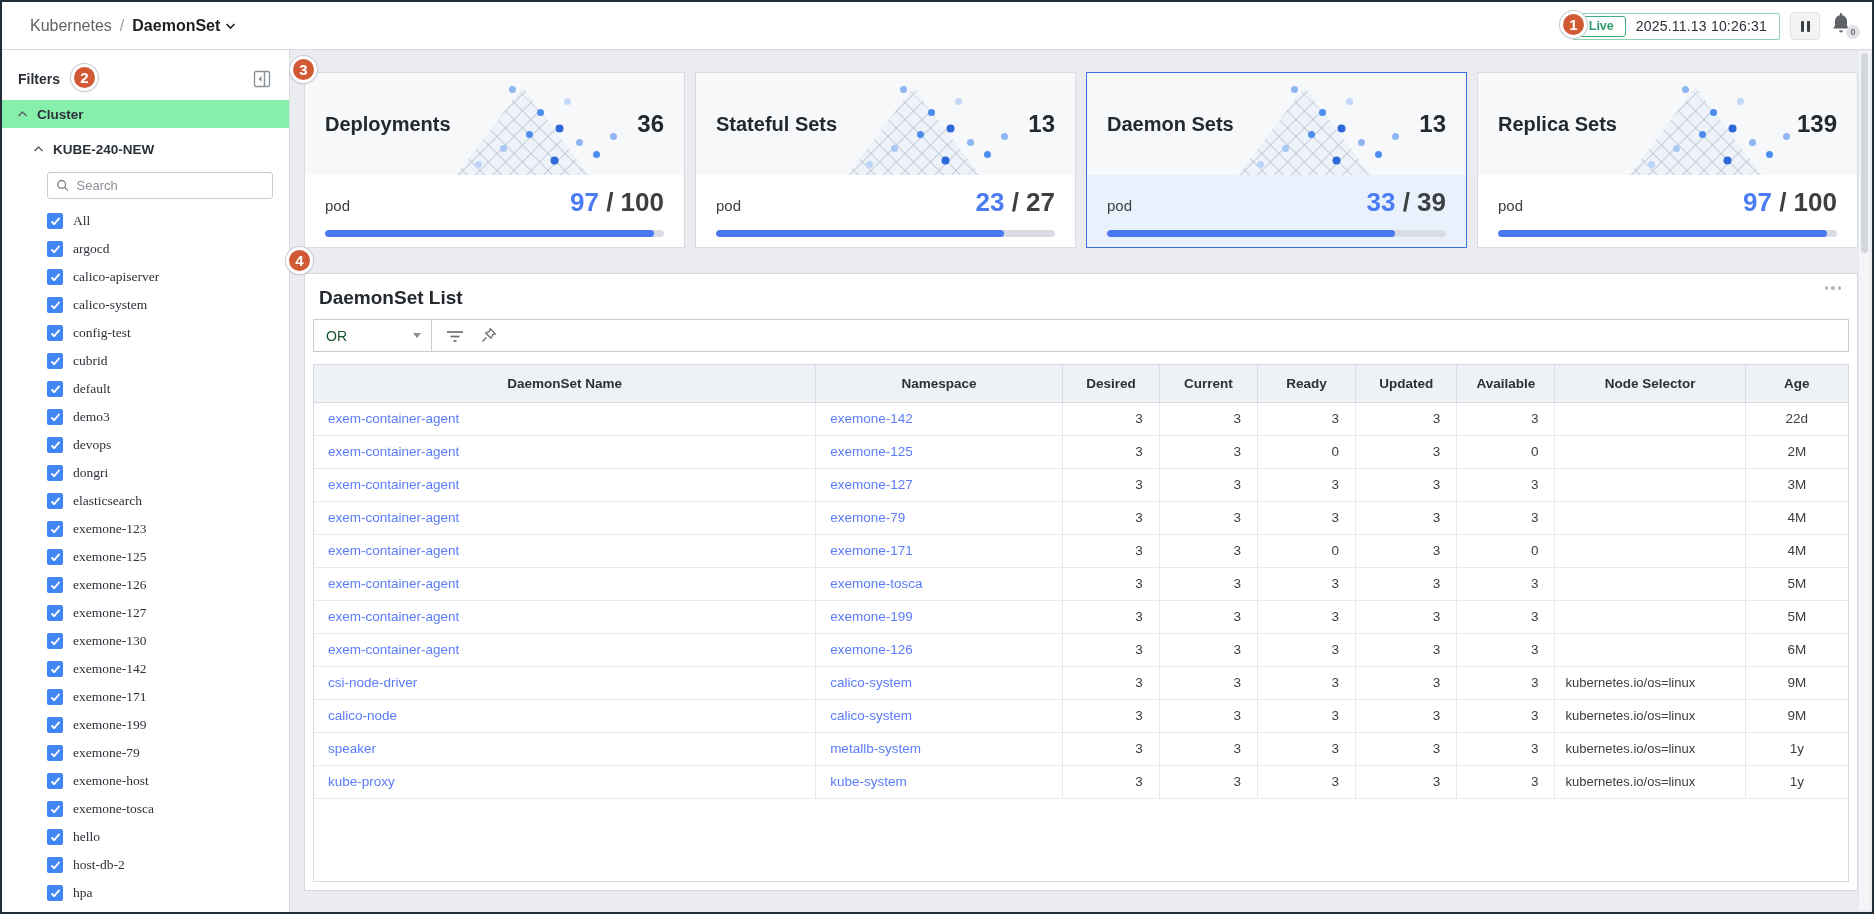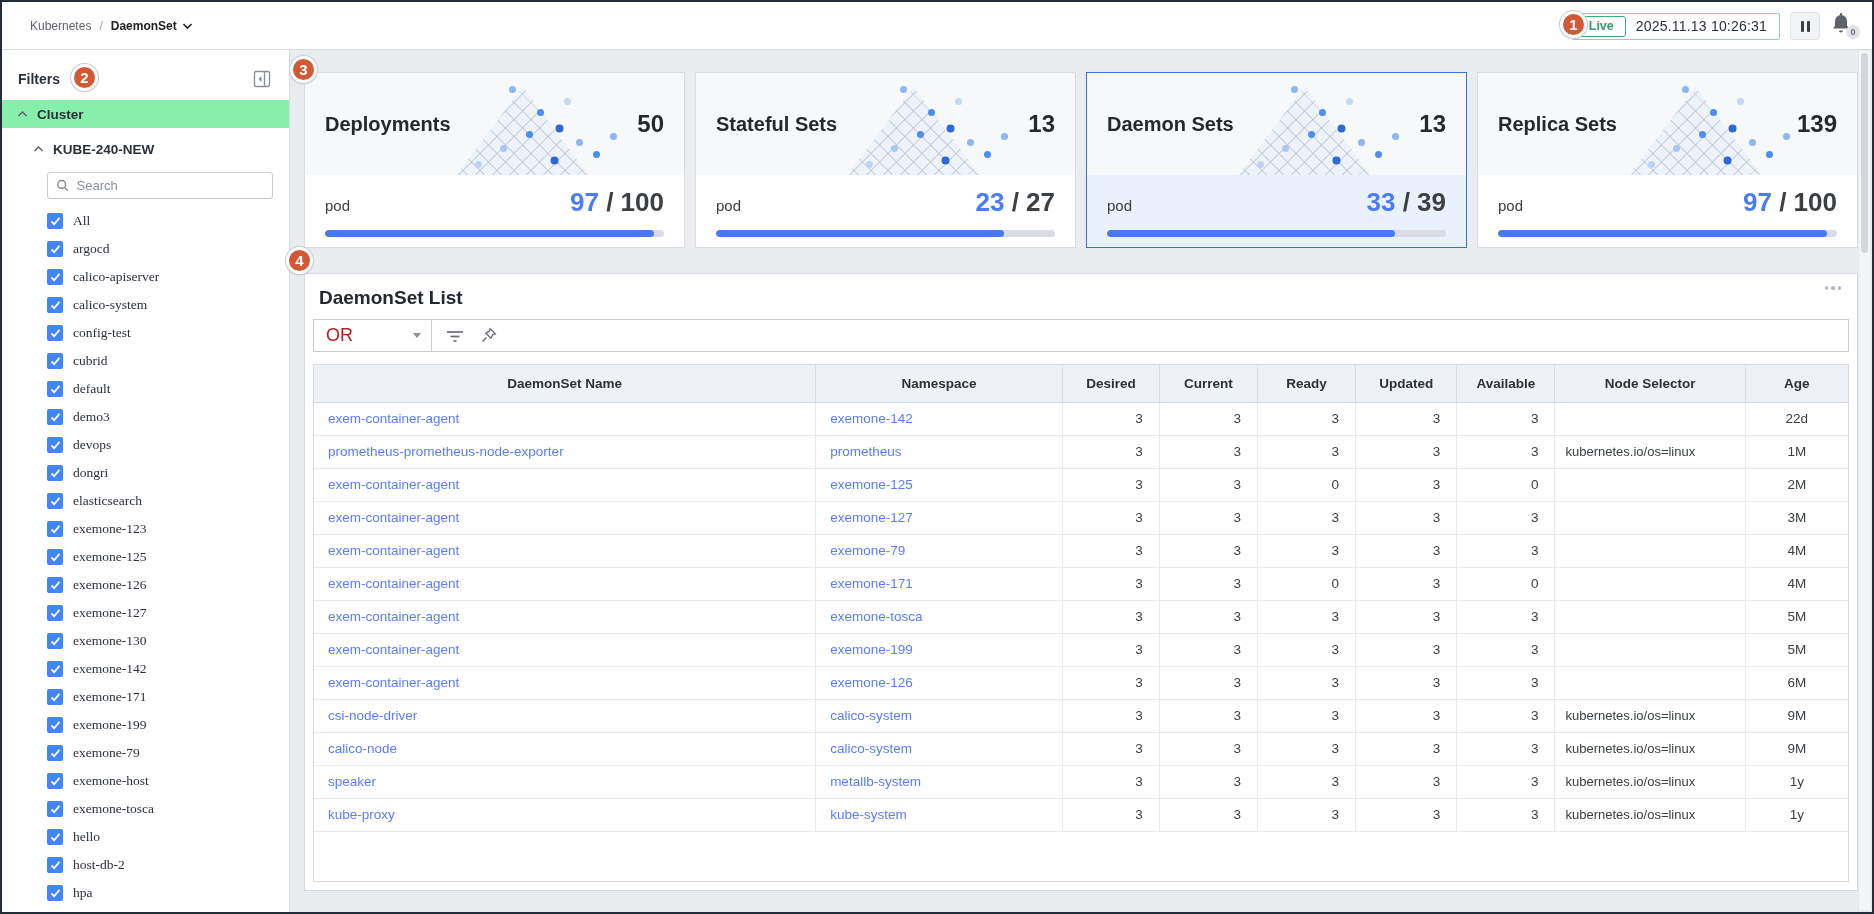--- a/index.html
+++ b/index.html
@@ -6,21 +6,21 @@
   html,body { width:1874px; height:914px; }
   body {
     font-family:"Liberation Sans","DejaVu Sans",sans-serif;
     background:#fff; position:relative; overflow:hidden;
     border:2px solid #222b38;
     color:#2b3139;
   }
   
   .topbar{ height:48px; background:#fff; border-bottom:1px solid #d8dbe0;
     display:flex; align-items:center; padding:0 18px 0 28px; position:relative;}
-  .breadcrumb{ display:flex; align-items:center; gap:8px; font-size:12px;}
+  .breadcrumb{ display:flex; align-items:center; gap:8px; font-size:16px;}
   .bc-root{ color:#5f6368; cursor:pointer;}
   .bc-sep{ color:#9aa0a6;}
   .bc-page{ color:#202124; font-weight:600; display:flex; align-items:center; gap:5px; cursor:pointer;}
   .topbar-right{ position:absolute; right:16px; top:0; height:48px; display:flex; align-items:center; gap:10px;}
   .live-box{ display:flex; align-items:center; gap:10px; border:1px solid #8ed3ae; border-radius:2px;
     padding:3px 12px 3px 4px; height:27px;}
   .live-chip{ border:1px solid #3fae7c; color:#2f9e6e; font-size:12.5px; font-weight:700;
     border-radius:3px; padding:2px 11px; line-height:1.2;}
   .live-time{ font-size:14px; color:#2b3139; letter-spacing:.2px;}
   .pause-btn{ width:30px; height:28px; background:#f1f3f4; border:1px solid #e0e2e6; border-radius:4px;
@@ -91,21 +91,21 @@
   .bar{ margin-top:12px; height:7px; border-radius:4px; background:#d9dce2; overflow:hidden;}
   .bar-fill{ height:100%; border-radius:4px; background:#4a78f0;}
   
   .panel{ margin-top:25px; height:618px; background:#fff; border:1px solid #d6dae0;
     display:flex; flex-direction:column; position:relative;}
   .panel-title{ font-size:19px; font-weight:700; color:#24292f; padding:13px 12px 10px 14px;}
   .more-icon{ position:absolute; right:16px; top:12px; display:flex; gap:3px; cursor:pointer;}
   .more-icon i{ width:3.5px; height:3.5px; border-radius:50%; background:#b4b9c0;}
   .filterbar{ margin:0 8px; height:33px; border:1px solid #c8ccd3; display:flex; align-items:center; background:#fff;}
   .op-select{ width:118px; height:100%; border-right:1px solid #c8ccd3; display:flex; align-items:center;
-    justify-content:space-between; padding:0 10px 0 12px; font-size:18px; color:#b91c1c; cursor:pointer;}
+    justify-content:space-between; padding:0 10px 0 12px; font-size:14px; color:#14532d; cursor:pointer;}
   .op-caret{ width:0; height:0; border-left:4px solid transparent; border-right:4px solid transparent; border-top:5px solid #8a9097;}
   .fb-icons{ display:flex; align-items:center; gap:16px; padding-left:14px;}
   .fb-icons svg{ cursor:pointer;}
   
   .tbl-wrap{ margin:12px 8px 8px 8px; flex:1; border:1px solid #d6dae0; overflow:hidden;}
   table{ width:100%; border-collapse:collapse; table-layout:fixed;}
   thead th{ background:#eef1f5; height:37px; font-size:13.5px; font-weight:700; color:#2b3139;
     border-right:1px solid #d9dde3; border-bottom:1px solid #d6dae0; text-align:center; cursor:pointer;}
   thead th:last-child{ border-right:none;}
   tbody td{ height:33px; font-size:13.5px; color:#3c4043; border-right:1px solid #e7eaee;
@@ -421,21 +421,21 @@
   </div>
 
   <div class="main">
 
     <div class="cards">
       <div class="card">
         <div class="card-top">
             <div class="tri"></div>
             <div class="dots"></div>
           <span class="card-title">Deployments</span>
-          <span class="card-count">50</span>
+          <span class="card-count">36</span>
         </div>
         <div class="card-bottom">
           <div class="pod-row">
             <span class="pod-label">pod</span>
             <span class="pod-vals"><span class="pod-cur">97</span><span> / 100</span></span>
           </div>
           <div class="bar">
               <div class="bar-fill" style="width: 97%;"></div>
             </div>
         </div>
@@ -549,31 +549,20 @@
     <td class="link">exemone-142</td>
     <td class="num">3</td>
     <td class="num">3</td>
     <td class="num">3</td>
     <td class="num">3</td>
     <td class="num">3</td>
     <td class="sel"></td>
     <td class="age">22d</td>
   </tr>
 
-  <tr>
-    <td class="link">prometheus-prometheus-node-exporter</td>
-    <td class="link">prometheus</td>
-    <td class="num">3</td>
-    <td class="num">3</td>
-    <td class="num">3</td>
-    <td class="num">3</td>
-    <td class="num">3</td>
-    <td class="sel">kubernetes.io/os=linux</td>
-    <td class="age">1M</td>
-  </tr>
 
   <tr>
     <td class="link">exem-container-agent</td>
     <td class="link">exemone-125</td>
     <td class="num">3</td>
     <td class="num">3</td>
     <td class="num">0</td>
     <td class="num">3</td>
     <td class="num">0</td>
     <td class="sel"></td>

